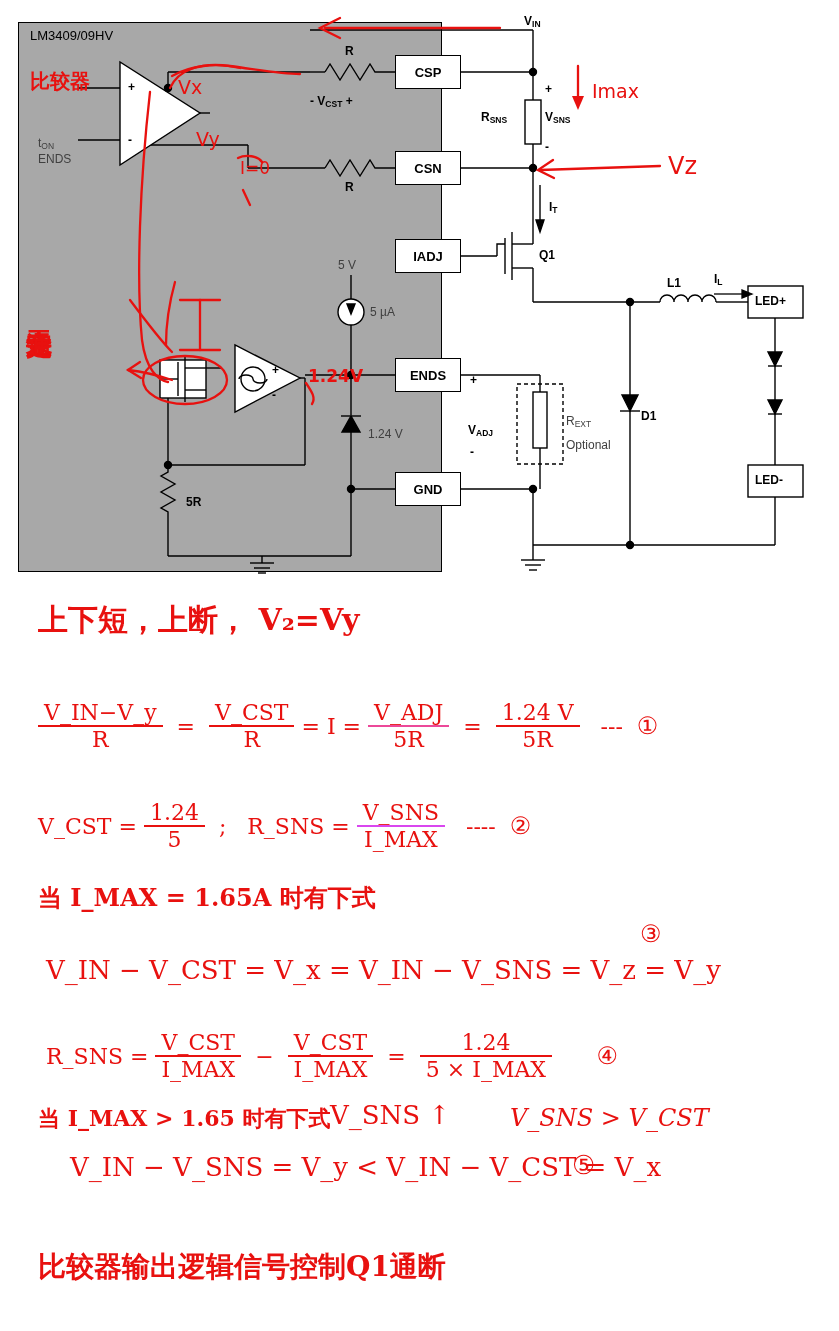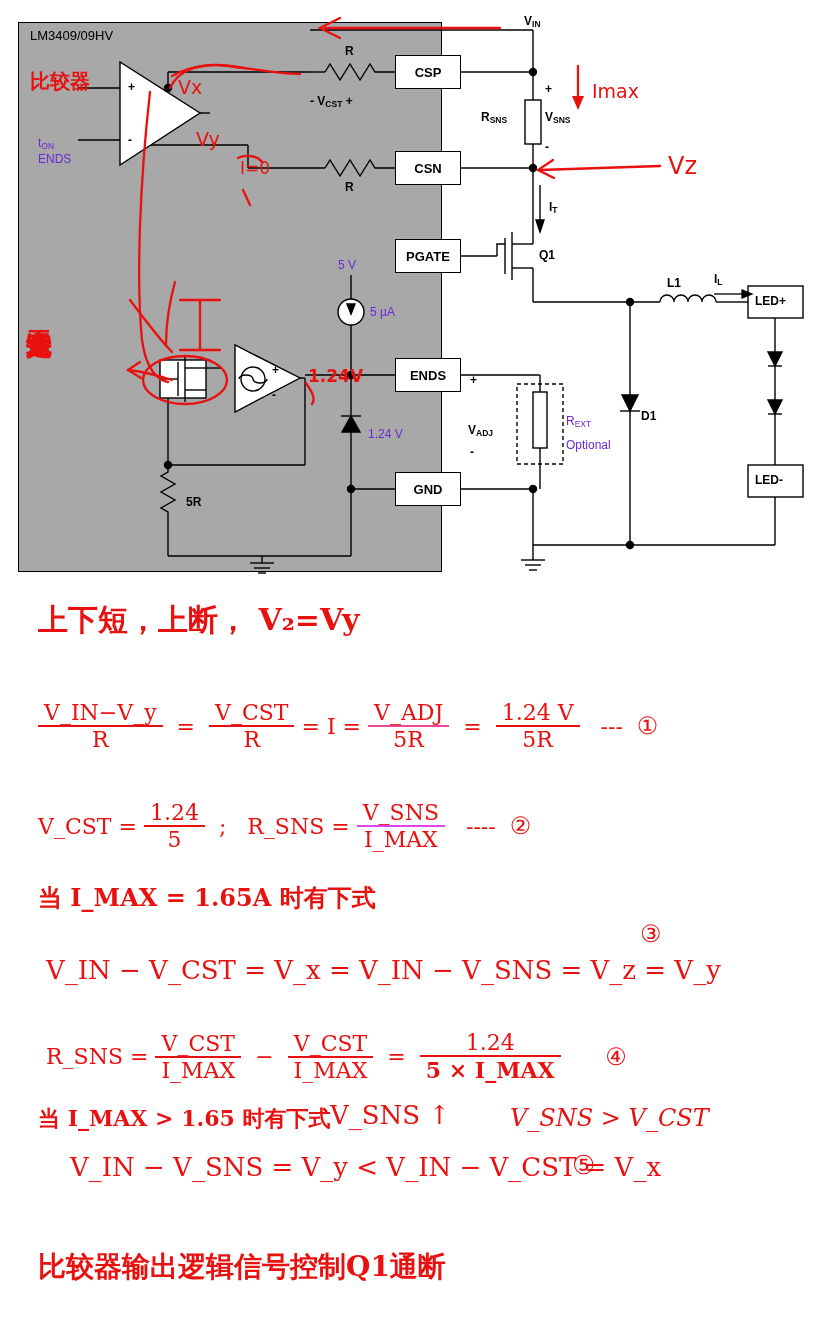--- a/index.html
+++ b/index.html
@@ -1,21 +1,21 @@
 <!DOCTYPE html>
 <html><head>
 <meta charset="utf-8">
 <style>
   html,body{margin:0;padding:0;background:#ffffff;}
   body{width:839px;height:1331px;font-family:"Liberation Sans",sans-serif;position:relative;overflow:hidden;}
   #root{position:relative;width:839px;height:1331px;}
   .ic-body{position:absolute;left:18px;top:22px;width:424px;height:550px;background:#a8a8a8;border:1.5px solid #000;box-sizing:border-box;}
   .ic-label{position:absolute;left:30px;top:28px;font-size:13px;color:#000;}
   .pinbox{position:absolute;background:#fff;border:1.5px solid #000;box-sizing:border-box;width:66px;height:34px;display:flex;align-items:center;justify-content:center;font-size:13px;font-weight:bold;color:#000;}
-  .txt{position:absolute;font-size:12px;color:#6d28d9;white-space:nowrap;}
+  .txt{position:absolute;font-size:12px;color:#404040;white-space:nowrap;}
   .txtb{position:absolute;font-size:12px;color:#000;font-weight:bold;white-space:nowrap;}
   .sub{font-size:8.5px;vertical-align:-2px;}
   .ann{position:absolute;color:#e8110f;white-space:nowrap;}
   .hand{font-family:"DejaVu Sans",sans-serif;color:#e8110f;}
   svg{position:absolute;left:0;top:0;}
   .note{position:absolute;color:#e8110f;font-family:"DejaVu Serif",serif;white-space:nowrap;}
 </style>
 </head>
 <body>
 
@@ -150,21 +150,21 @@
       <line x1="351" y1="489" x2="351" y2="556"></line>
       <line x1="262" y1="556" x2="262" y2="563"></line>
       <line x1="250" y1="563" x2="274" y2="563"></line>
       <line x1="254" y1="568" x2="270" y2="568"></line>
       <line x1="258" y1="573" x2="266" y2="573"></line>
     </g>
   </svg>
 
   <div class="pinbox" style="left:395px;top:55px;">CSP</div>
   <div class="pinbox" style="left:395px;top:151px;">CSN</div>
-  <div class="pinbox" style="left:395px;top:239px;">PGATE</div>
+  <div class="pinbox" style="left:395px;top:239px;">IADJ</div>
   <div class="pinbox" style="left:395px;top:358px;">ENDS</div>
   <div class="pinbox" style="left:395px;top:472px;">GND</div>
 
   <div class="txtb" style="left:755px;top:294px;">LED+</div>
   <div class="txtb" style="left:755px;top:473px;">LED-</div>
 
   <div class="txtb" style="left:524px;top:14px;"><span>V</span><span class="sub">IN</span></div>
 
   <div class="txtb" style="left:345px;top:44px;">R</div>
   <div class="txtb" style="left:345px;top:180px;">R</div>
@@ -307,21 +307,21 @@
       <span style="display:block;padding:0 6px;">I_MAX</span>
     </span>
     <span style="vertical-align:middle;">&nbsp;−&nbsp;</span>
     <span style="display:inline-block;text-align:center;vertical-align:middle;">
       <span style="display:block;border-bottom:2px solid #e8110f;padding:0 6px;">V_CST</span>
       <span style="display:block;padding:0 6px;">I_MAX</span>
     </span>
     <span style="vertical-align:middle;">&nbsp;=&nbsp;</span>
     <span style="display:inline-block;text-align:center;vertical-align:middle;">
       <span style="display:block;border-bottom:2px solid #e8110f;padding:0 6px;">1.24</span>
-      <span style="display:block;padding:0 6px;font-weight:bold;">5 × I_MAX</span>
+      <span style="display:block;padding:0 6px;">5 × I_MAX</span>
     </span>
     <span style="vertical-align:middle;font-size:24px;">&nbsp;&nbsp;&nbsp;&nbsp;</span>
     <span style="vertical-align:middle;font-size:24px;">④</span>
   </div>
 
   <div class="note" style="left:38px;top:1104px;font-size:22px;font-weight:bold;">当 I_MAX &gt; 1.65 时有下式</div>
   <div class="note" style="left:330px;top:1100px;font-size:26px;">V_SNS ↑</div>
   <div class="note" style="left:510px;top:1104px;font-size:24px;font-style:italic;">V_SNS &gt; V_CST</div>
 
   <div class="note" style="left:70px;top:1152px;font-size:26px;">V_IN − V_SNS = V_y  &lt;  V_IN − V_CST = V_x</div>

